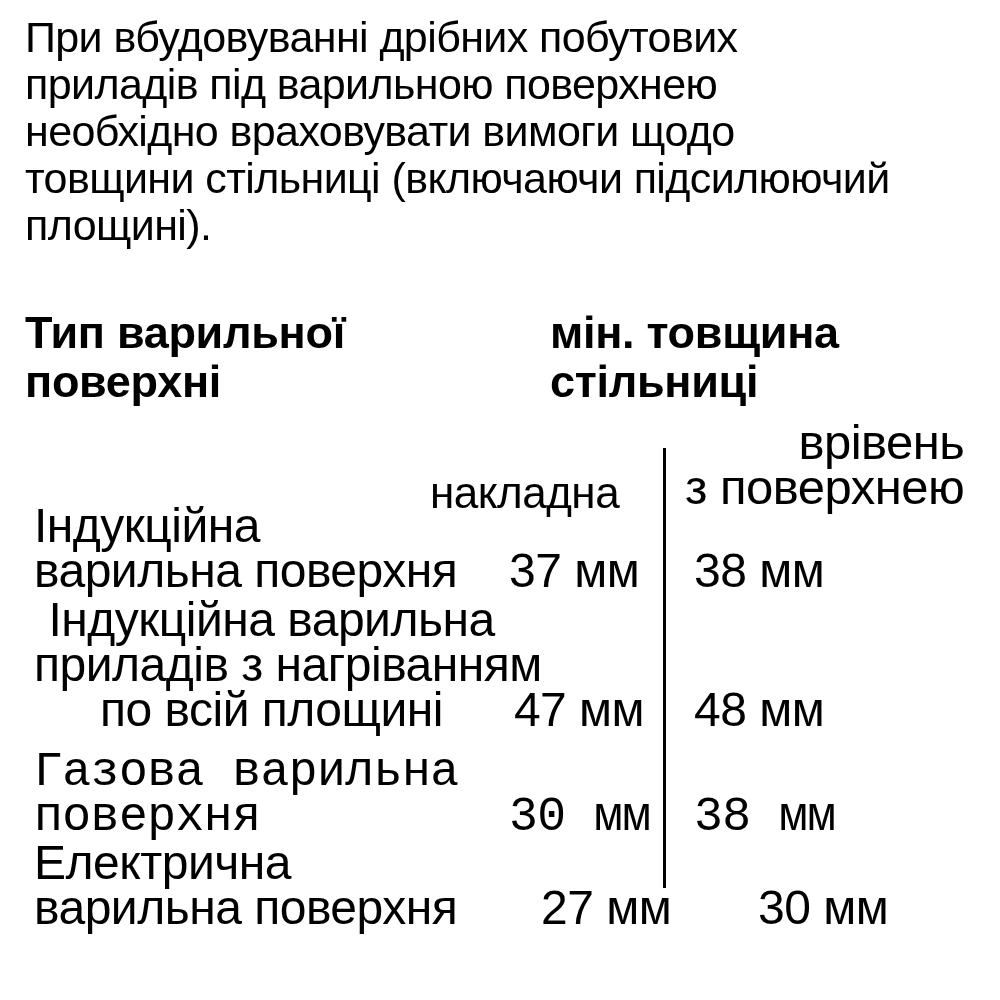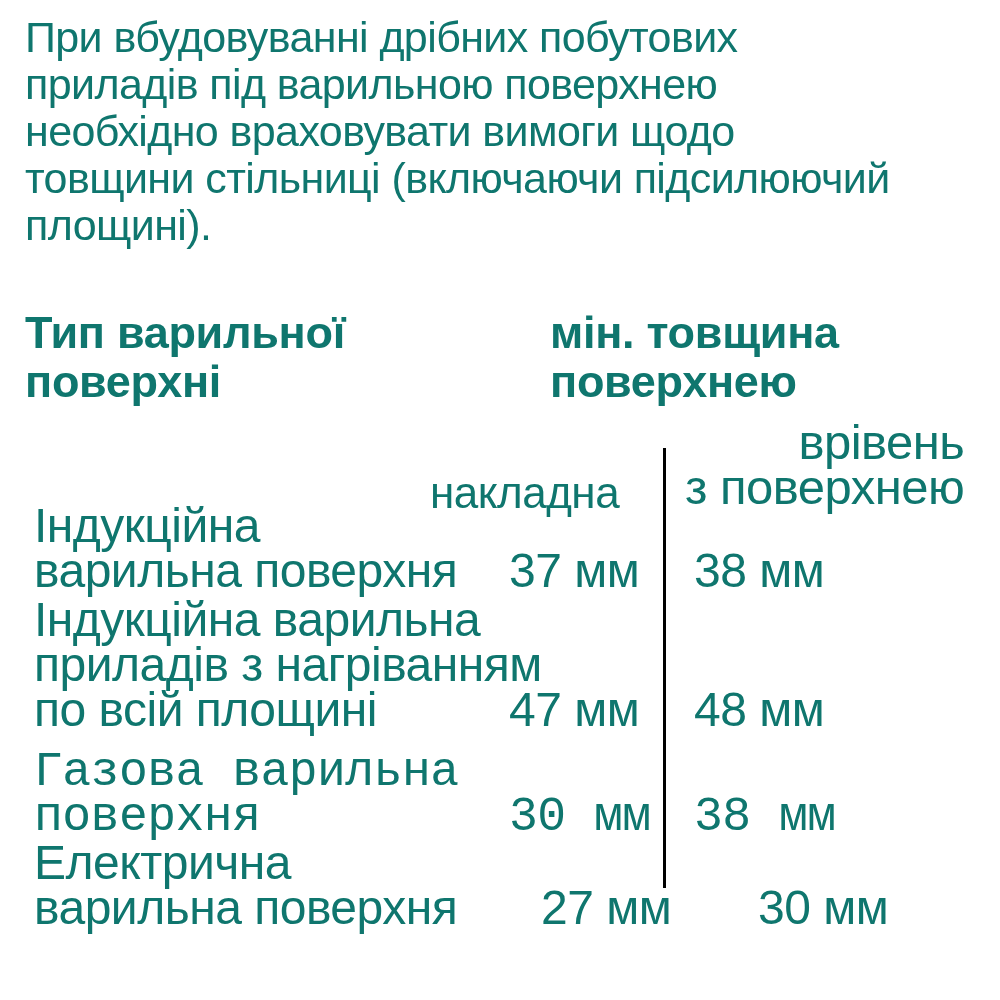--- a/index.html
+++ b/index.html
@@ -1,21 +1,21 @@
 <!DOCTYPE html>
 <html><head>
 <meta charset="utf-8">
 <style>
   html, body { margin: 0; padding: 0; background: #ffffff; }
   .page {
     position: relative;
     width: 1000px;
     height: 1000px;
     background: #ffffff;
-    color: #0f766e;
+    color: #000000;
     font-family: "Liberation Sans", sans-serif;
     overflow: hidden;
   }
   
   .intro {
     position: absolute;
     left: 25px;
     top: 14px;
     font-size: 43px;
     line-height: 47px;
@@ -79,21 +79,21 @@
     font-size: 48px;
     line-height: 45px;
     letter-spacing: -0.5px;
   }
   .row .label { width: 475px; }
   .row .label div { white-space: nowrap; }
   .row .val { white-space: nowrap; }
   .row .v1 { width: 140px; }
   .row .v2 { margin-left: 45px; }
   .row1 { top: 503px; }
-  .row2 { top: 597px; }
+  .row2 { top: 597px; text-align: center; }
   .row3 { top: 750px; font-family: Liberation Mono, monospace; }
   .row4 { top: 840px; gap: 32px; }
 </style>
 </head>
 <body>
 
 <div class="page">
 
   <div class="intro">
     <div class="line">При вбудовуванні дрібних побутових</div>
@@ -103,21 +103,21 @@
     <div class="line">площині).</div>
   </div>
 
   <div class="th th-left">
     <div>Тип варильної</div>
     <div>поверхні</div>
   </div>
 
   <div class="th th-right">
     <div>мін. товщина</div>
-    <div>поверхнею</div>
+    <div>стільниці</div>
   </div>
 
   <div class="subheader-overlay">накладна</div>
 
   <div class="subheader-flush">
     <div>врівень</div>
     <div>з поверхнею</div>
   </div>
 
   <div class="divider"></div>

